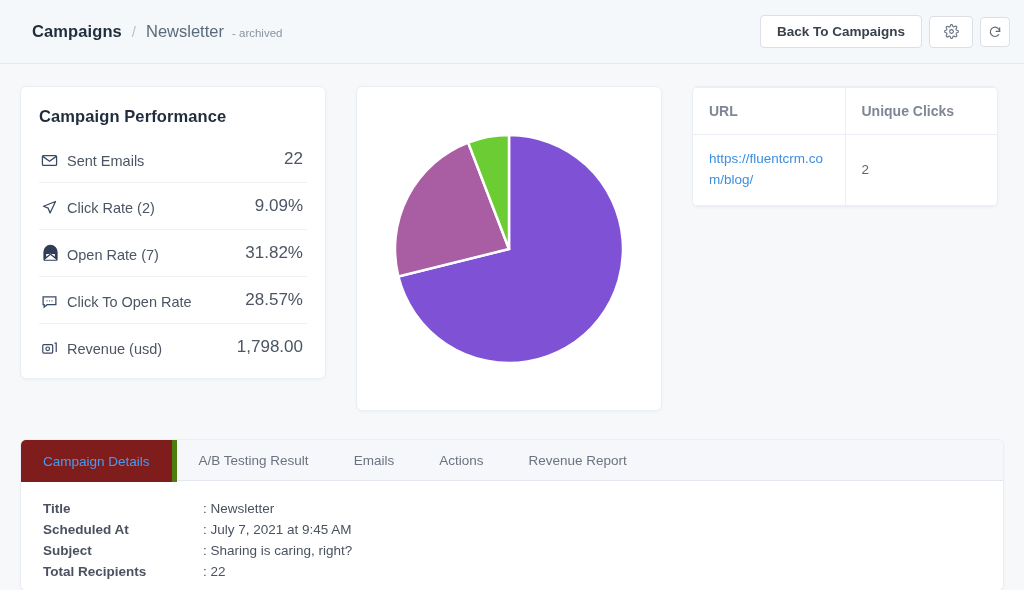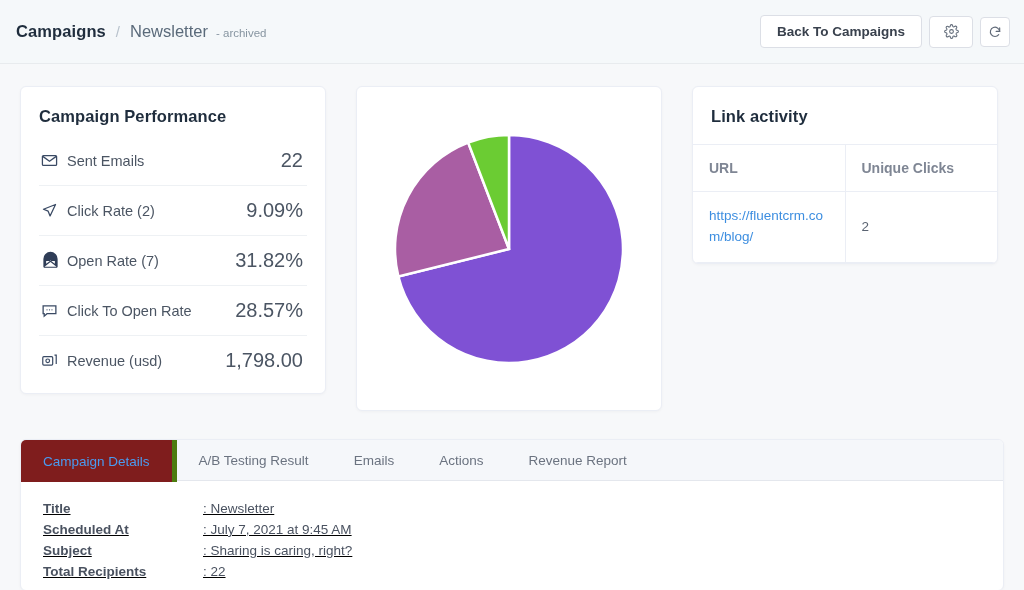--- a/index.html
+++ b/index.html
@@ -11,21 +11,21 @@
     -webkit-font-smoothing: antialiased;
   }
 
   
   .header {
     height: 64px;
     background: #f5f8fa;
     border-bottom: 1px solid #e8ebee;
     display: flex;
     align-items: center;
-    padding: 0 14px 0 16px;
+    padding: 0 14px 0 32px;
   }
   .breadcrumb { display: flex; align-items: baseline; gap: 8px; }
   .bc-root {
     font-size: 16.5px; font-weight: bold; color: #1f2d3d; letter-spacing: .1px;
   }
   .bc-sep { font-size: 15px; color: #b8c2cc; padding: 0 2px; }
   .bc-current { font-size: 16.5px; color: #5a6a7a; font-weight: normal; }
   .bc-status { font-size: 11.5px; color: #8795a1; font-weight: normal; }
 
   .header-actions { margin-left: auto; display: flex; align-items: center; gap: 7px; }
@@ -63,32 +63,32 @@
     box-shadow: 0 1px 3px rgba(0,0,0,.035);
   }
 
   
   .card-perf { width: 306px; padding: 20px 18px 8px 18px; }
   .card-title {
     font-size: 16.5px; font-weight: bold; color: #1f2d3d;
     margin-bottom: 10px; letter-spacing: .1px;
   }
   .metric {
-    display: flex; align-items: center;
+    display: flex; align-items: flex-end;
     padding: 13px 4px 13px 2px;
     border-bottom: 1px solid #eef1f4;
   }
   .metric:last-child { border-bottom: none; }
   .metric-ico {
     width: 26px; flex: 0 0 26px;
     display: flex; align-items: center; justify-content: flex-start;
     color: #3a4a64;
   }
   .metric-label { font-size: 14.5px; color: #4b5563; flex: 1; }
-  .metric-value { font-size: 20px; color: #4b5563; text-align: right; }
+  .metric-value { font-size: 17px; color: #4b5563; text-align: right; }
 
   
   .card-pie {
     width: 306px; height: 325px;
     padding: 20px 18px;
     display: flex; flex-direction: column;
   }
   .pie-wrap { flex: 1; display: flex; align-items: center; justify-content: center; }
   .pie { display: block; }
 
@@ -146,21 +146,21 @@
     white-space: nowrap;
   }
   .tab.active {
     background: #7f1d1d;
     color: #4a9bf0;
     border-right: 5px solid #4d7c0f;
     height: 42px;
     margin-bottom: -1px;
   }
   .tabpanel { padding: 18px 22px; }
-  .detail-row { display: flex; line-height: 1.55; text-decoration: underline; }
+  .detail-row { display: flex; line-height: 1.55; }
   .detail-key {
     width: 160px; flex: 0 0 160px;
     font-size: 13.5px; font-weight: bold; color: #4a5260;
   }
   .detail-val { font-size: 13.5px; color: #4a5260; }
 </style>
 </head>
 <body>
 
 <div class="header">
@@ -264,21 +264,20 @@
       <div class="pie-wrap">
         <svg class="pie" id="pie-svg" width="232" height="232" viewBox="0 0 232 232">
             <path d="M 116 116 L 116 2 A 114 114 0 1 1 5.386287204536401 143.57909609836213 Z" fill="#7f51d4" stroke="#ffffff" stroke-width="2.5"></path>
             <path d="M 116 116 L 5.386287204536401 143.57909609836213 A 114 114 0 0 1 75.14605375183572 9.571831379319008 Z" fill="#a95ea3" stroke="#ffffff" stroke-width="2.5"></path>
             <path d="M 116 116 L 75.14605375183572 9.571831379319008 A 114 114 0 0 1 115.99999999999999 2 Z" fill="#6bcc33" stroke="#ffffff" stroke-width="2.5"></path>
           </svg>
       </div>
     </div>
 
     <div class="card card-link">
-      <div class="card-title">Link activity</div>
       <table class="lk-table">
         <thead>
           <tr>
             <th class="col-url">URL</th>
             <th>Unique Clicks</th>
           </tr>
         </thead>
         <tbody>
           <tr>
             <td class="col-url">

